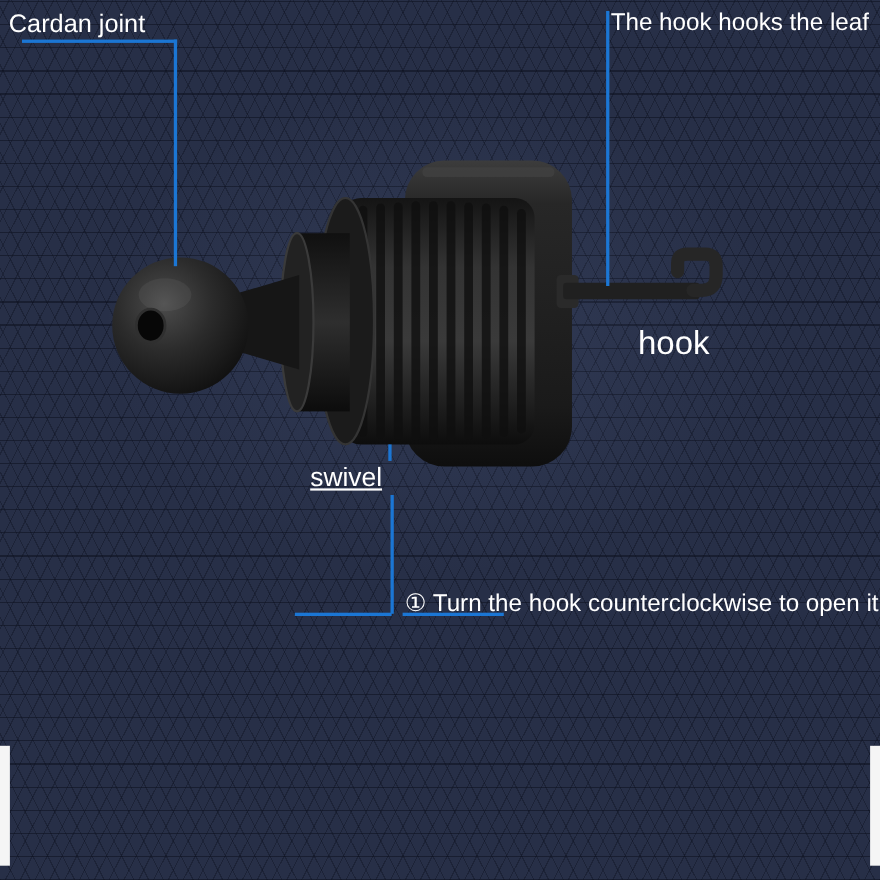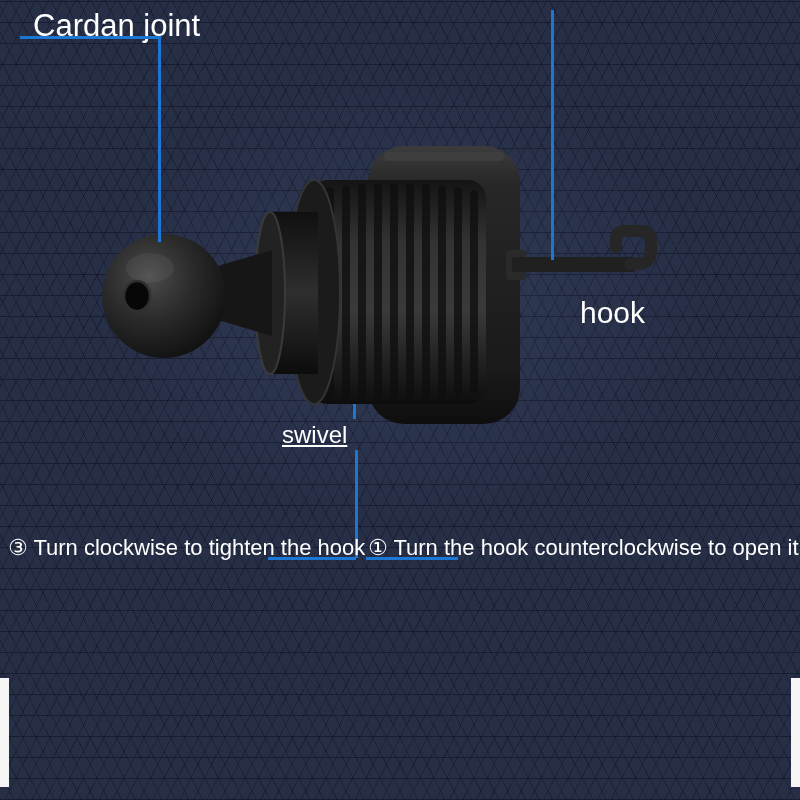--- a/index.html
+++ b/index.html
@@ -14,21 +14,21 @@
       repeating-linear-gradient(63deg, rgba(12,16,30,0.38) 0 1px, transparent 1px 12px),
       repeating-linear-gradient(-63deg, rgba(12,16,30,0.38) 0 1px, transparent 1px 12px);
   }
   .glow{
     position:absolute;inset:0;pointer-events:none;
     background:radial-gradient(ellipse 430px 310px at 400px 300px, rgba(140,160,210,0.10), rgba(0,0,0,0) 72%);
   }
   .product{position:absolute;left:0;top:0;}
   .label{position:absolute;color:#ffffff;white-space:nowrap;}
   .line{position:absolute;background:#1b76d4;}
-  .cardan{left:33px;top:8px;font-size:31px;}
+  .cardan{left:8px;top:8px;font-size:23px;}
   .cardan-underline{left:20px;top:36px;width:141px;height:3px;}
   .cardan-vline{left:158px;top:36px;width:3px;height:206px;}
   .insert-block{
     position:absolute;right:10px;top:6px;width:240px;
     color:#ffffff;font-size:22px;line-height:27px;text-align:right;
   }
   .insert-vline{left:551px;top:10px;width:3px;height:250px;}
   .hook-label{left:580px;top:296px;font-size:30px;}
   .swivel-label{left:282px;top:421px;font-size:24px;text-decoration:underline;}
   .swivel-tick{left:353px;top:404px;width:3px;height:15px;}
@@ -115,29 +115,29 @@
       <ellipse cx="150" cy="268" rx="24" ry="15" fill="#ffffff" opacity="0.05"></ellipse>
       <ellipse cx="137" cy="296" rx="13" ry="15" fill="#070707" stroke="#2f2f2f" stroke-width="2.5"></ellipse>
     </g>
   </svg>
 
   <div class="label cardan">Cardan joint</div>
   <div class="line cardan-underline"></div>
   <div class="line cardan-vline"></div>
 
   <div class="insert-block">
+    <div>The hook hooks the leaf</div>
   </div>
   <div class="line insert-vline"></div>
 
   <div class="label hook-label">hook</div>
   <div class="label swivel-label">swivel</div>
   <div class="line swivel-tick"></div>
   <div class="line swivel-vline"></div>
 
-  <div class="label step3">③ Turn clockwise to tighten the hook</div>
   <div class="label step1">① Turn the hook counterclockwise to open it</div>
   <div class="line step3-underline"></div>
   <div class="line step1-underline"></div>
 
 
   <div class="strip left"></div>
   <div class="strip right"></div>
 
 </div>
 

